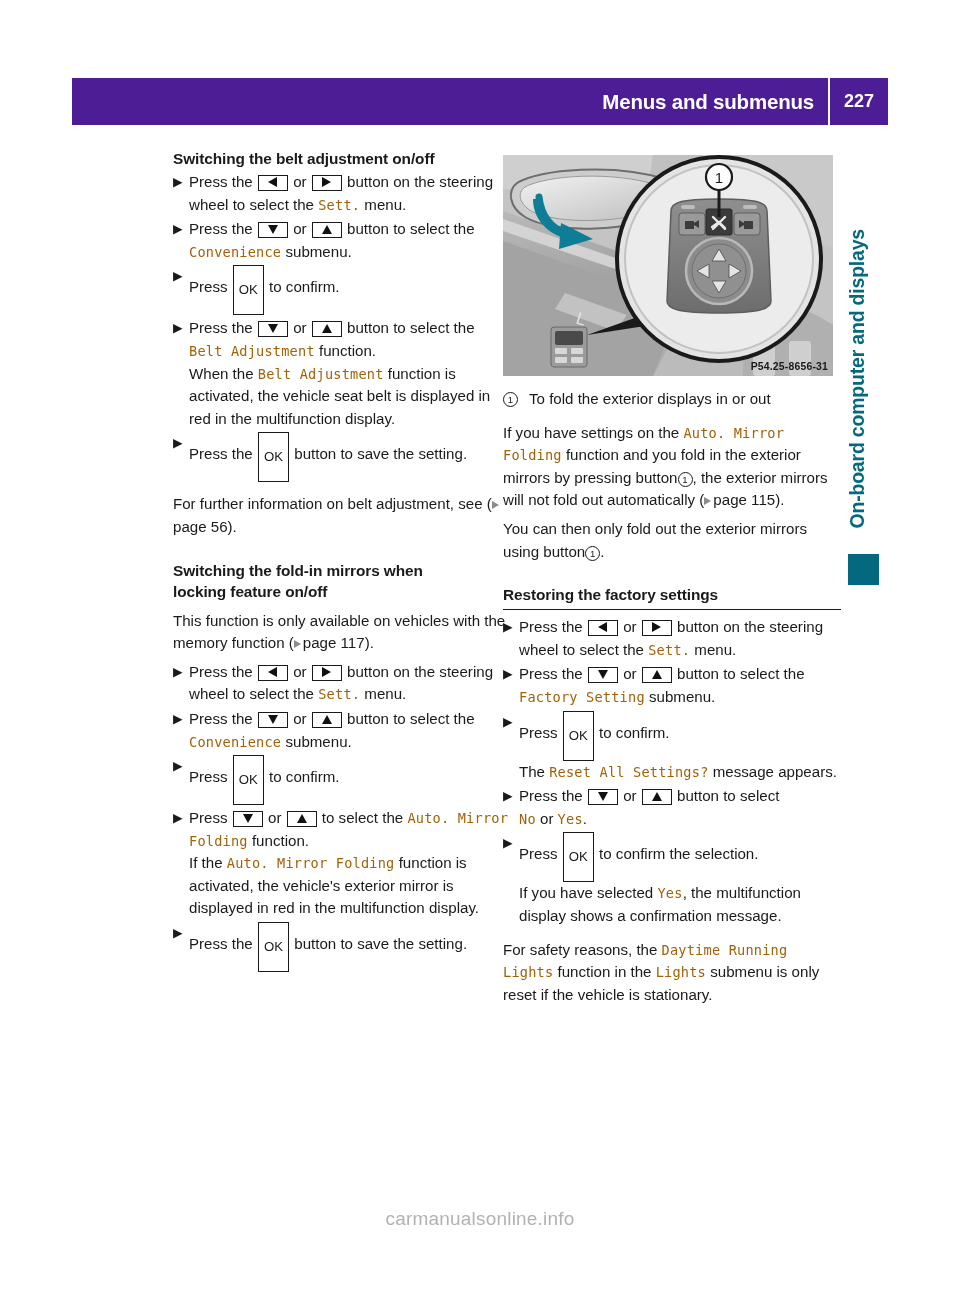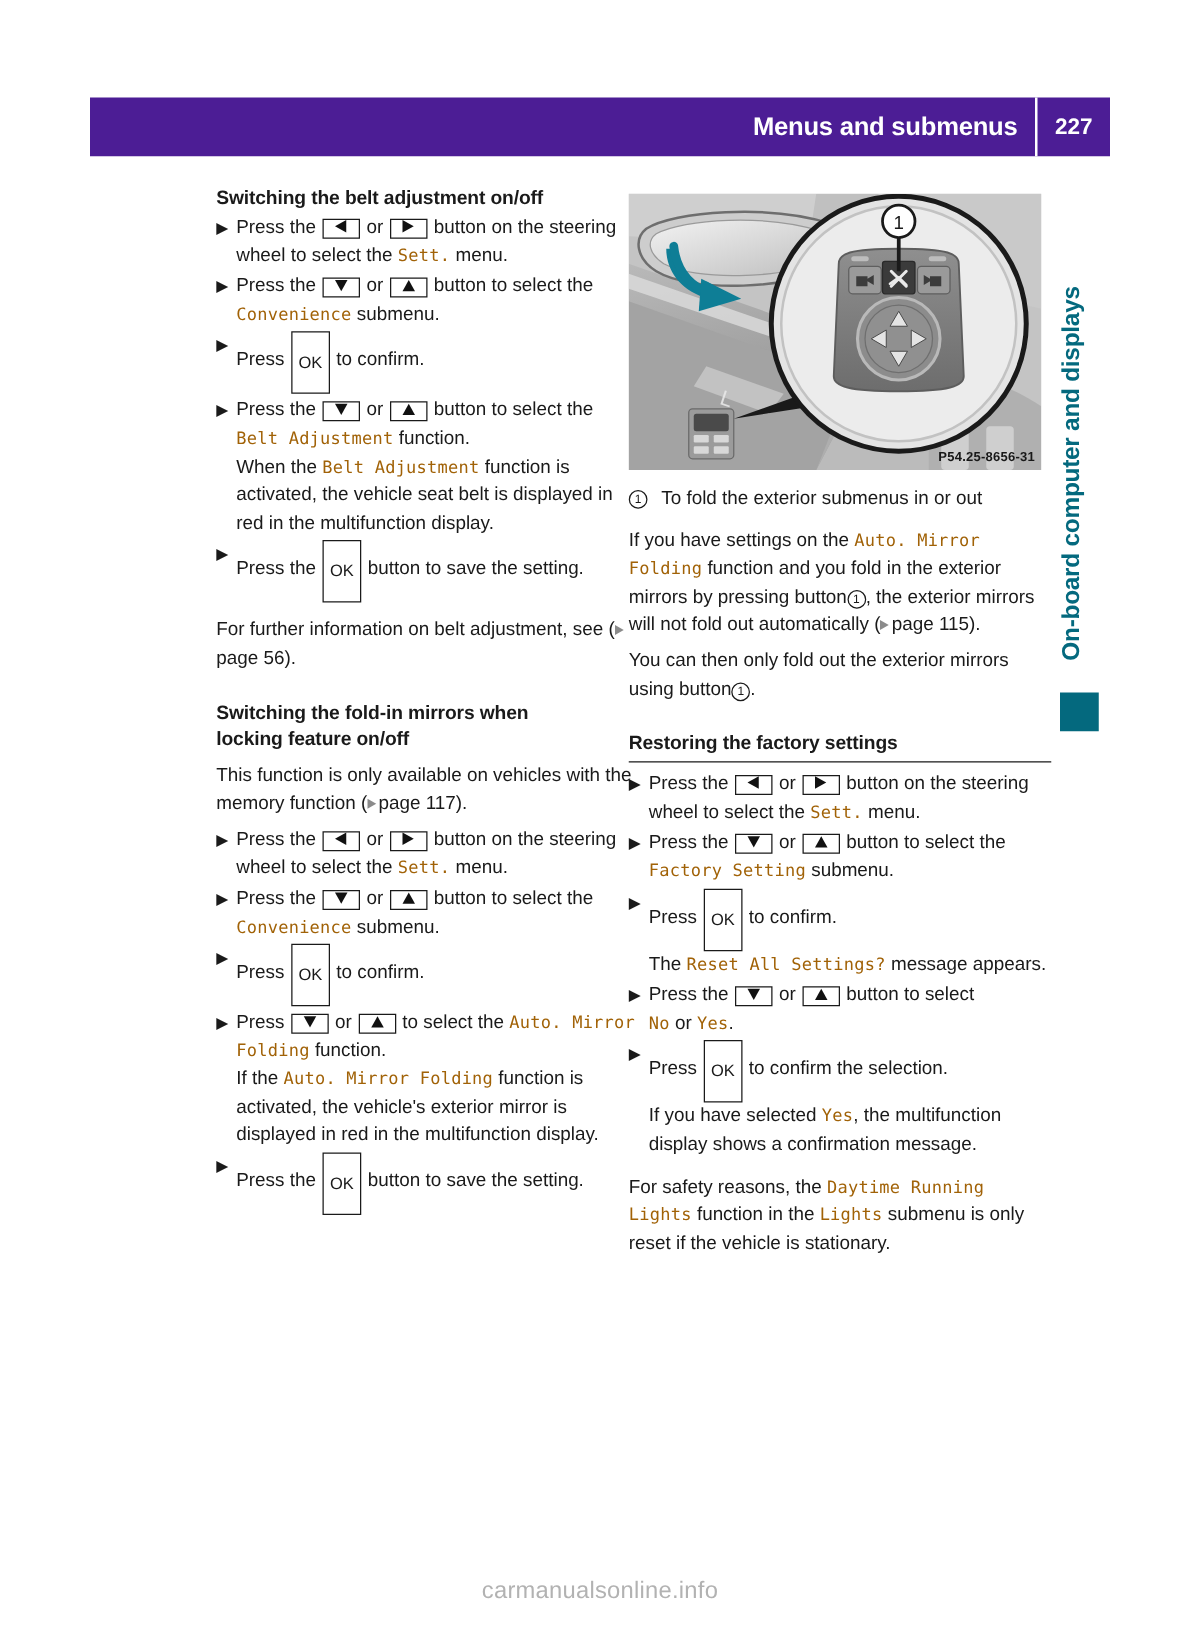--- a/index.html
+++ b/index.html
@@ -218,21 +218,21 @@
     font-family: Liberation Sans, sans-serif;
     color: #181818;
     font-weight: bold;
     letter-spacing: 0.2px;
   }
 
   
   .watermark {
     position: absolute;
     left: 0;
-    top: 1262px;
+    top: 1208px;
     width: 960px;
     text-align: center;
     color: #b2b2b2;
     font-size: 19px;
     letter-spacing: 0.2px;
   }
 </style>
 </head>
 <body>
 
@@ -485,21 +485,21 @@
     <circle cx="216" cy="22" r="13" fill="#ffffff" stroke="#1a1a1a" stroke-width="2.2"></circle>
     <text x="216" y="28" text-anchor="middle" font-family="Liberation Sans, sans-serif" font-size="15" fill="#1a1a1a">1</text>
   </svg>
   <span class="fig-caption">P54.25-8656-31</span>
 </div>
 
 <div class="col col-right" style="top:388px;">
 
   <div class="callout-row" style="margin-top:0;">
     <span class="circnum">1</span>
-    <span class="callout-text">To fold the exterior submenus in or out</span>
+    <span class="callout-text">To fold the exterior displays in or out</span>
   </div>
 
   <p class="para">
     <span>If you have settings on the</span>
     <span class="mono">Auto. Mirror Folding</span>
     <span>function and you fold in the exterior mirrors by pressing button</span><span class="circnum">1</span><span>, the exterior mirrors will not fold out automatically (</span><i class="pageref-tri"></i><span>page 115</span><span>).</span>
   </p>
 
   <p class="para tight">
     <span>You can then only fold out the exterior mirrors using button</span><span class="circnum">1</span><span>.</span>

